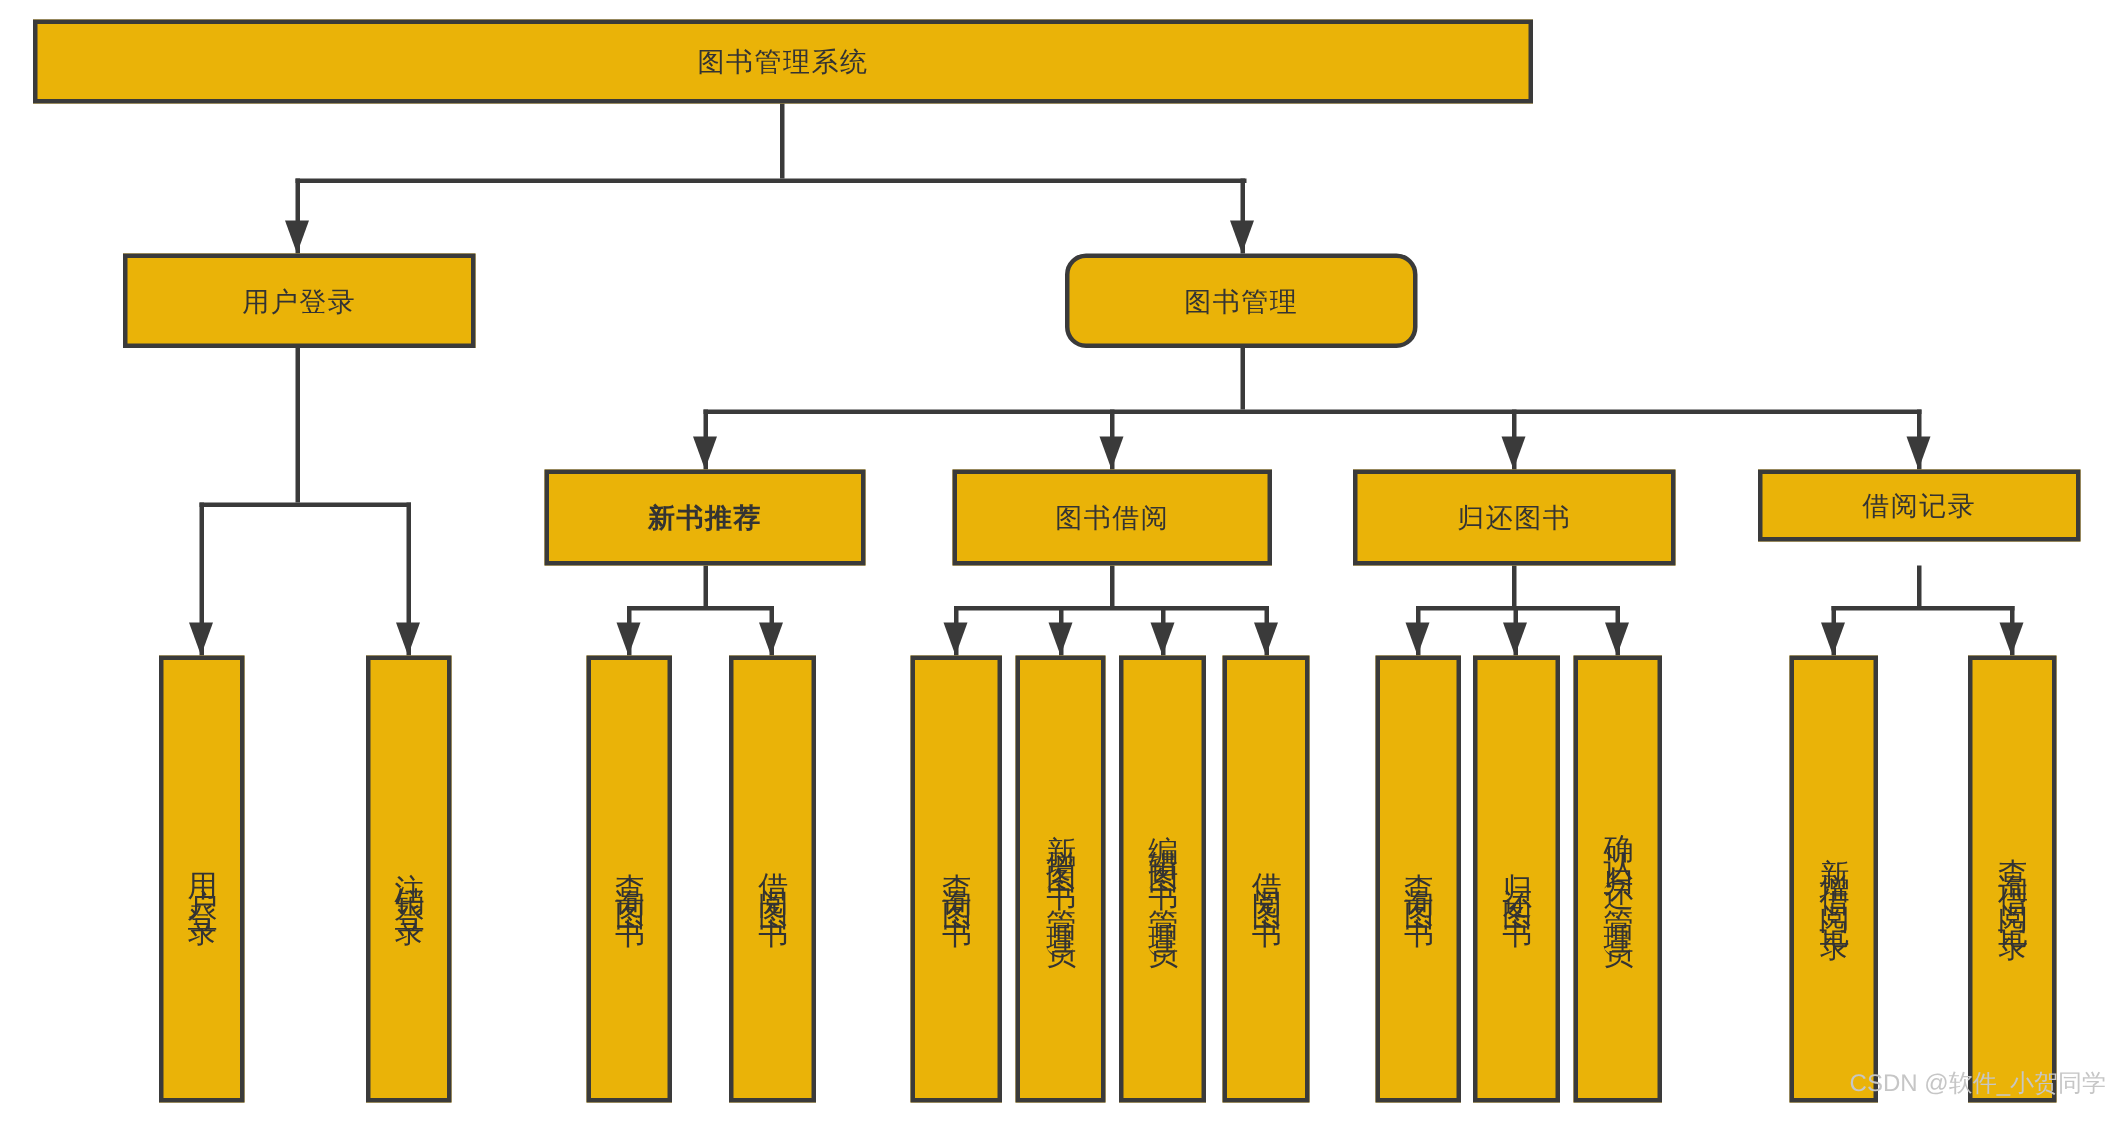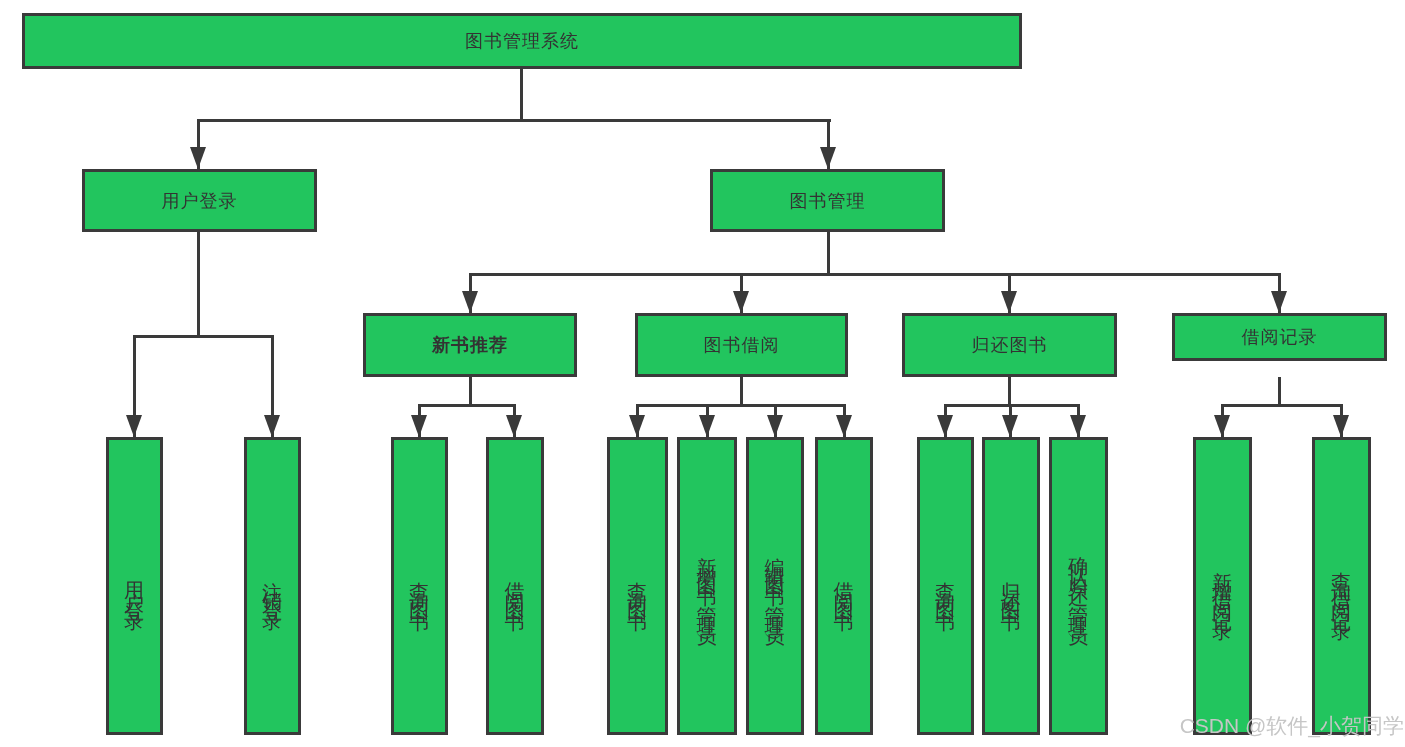--- a/index.html
+++ b/index.html
@@ -1,46 +1,46 @@
 <!DOCTYPE html>
 <html><head>
 <meta charset="utf-8">
 <style>
   html,body{margin:0;padding:0;}
   body{
     width:1405px;height:747px;position:relative;background:#ffffff;
     font-family:"Liberation Sans", sans-serif;overflow:hidden;
   }
   .box{
-    position:absolute;border:3px solid #3a3a3a;background:#22c55e;
+    position:absolute;border:3px solid #3a3a3a;background:#eab308;
     color:#333333;display:flex;align-items:center;justify-content:center;
     box-sizing:border-box;z-index:2;
   }
   .hbox{font-size:18px;letter-spacing:1px;}
   .leaf{z-index:2;}
   .leaf span{
     writing-mode:vertical-rl;text-orientation:mixed;
     font-size:20px;letter-spacing:10px;line-height:1;
     color:#333333;
   }
   .line{position:absolute;background:#3a3a3a;z-index:1;}
   .arrow{
     position:absolute;width:0;height:0;z-index:1;
     border-left:8px solid transparent;border-right:8px solid transparent;
     border-top:22px solid #3a3a3a;
   }
   .watermark{
     position:absolute;left:1148px;top:712px;width:256px;
-    font-size:21px;color:#c6c6c6;z-index:5;white-space:nowrap;
+    font-size:16px;color:#c6c6c6;z-index:5;white-space:nowrap;
     text-align:right;
   }
   
   #root{left:22px;top:13px;width:1000px;height:56px;}
   #n-user{left:82px;top:169px;width:235px;height:63px;}
-  #n-bookmgmt{left:710px;top:169px;width:235px;height:63px;}
+  #n-bookmgmt{left:710px;top:169px;width:235px;height:63px;border-radius:14px;}
   #n-newbook{left:363px;top:313px;width:214px;height:64px;font-weight:bold;}
   #n-borrow{left:635px;top:313px;width:213px;height:64px;}
   #n-current{left:902px;top:313px;width:215px;height:64px;}
   #n-record{left:1172px;top:313px;width:215px;height:48px;}
   .leaf{top:437px;height:298px;}
   #l1a{left:106px;width:57px;}
   #l1b{left:244px;width:57px;}
   #l2a{left:391px;width:57px;}
   #l2b{left:486px;width:58px;}
   #l3a{left:607px;width:61px;}

